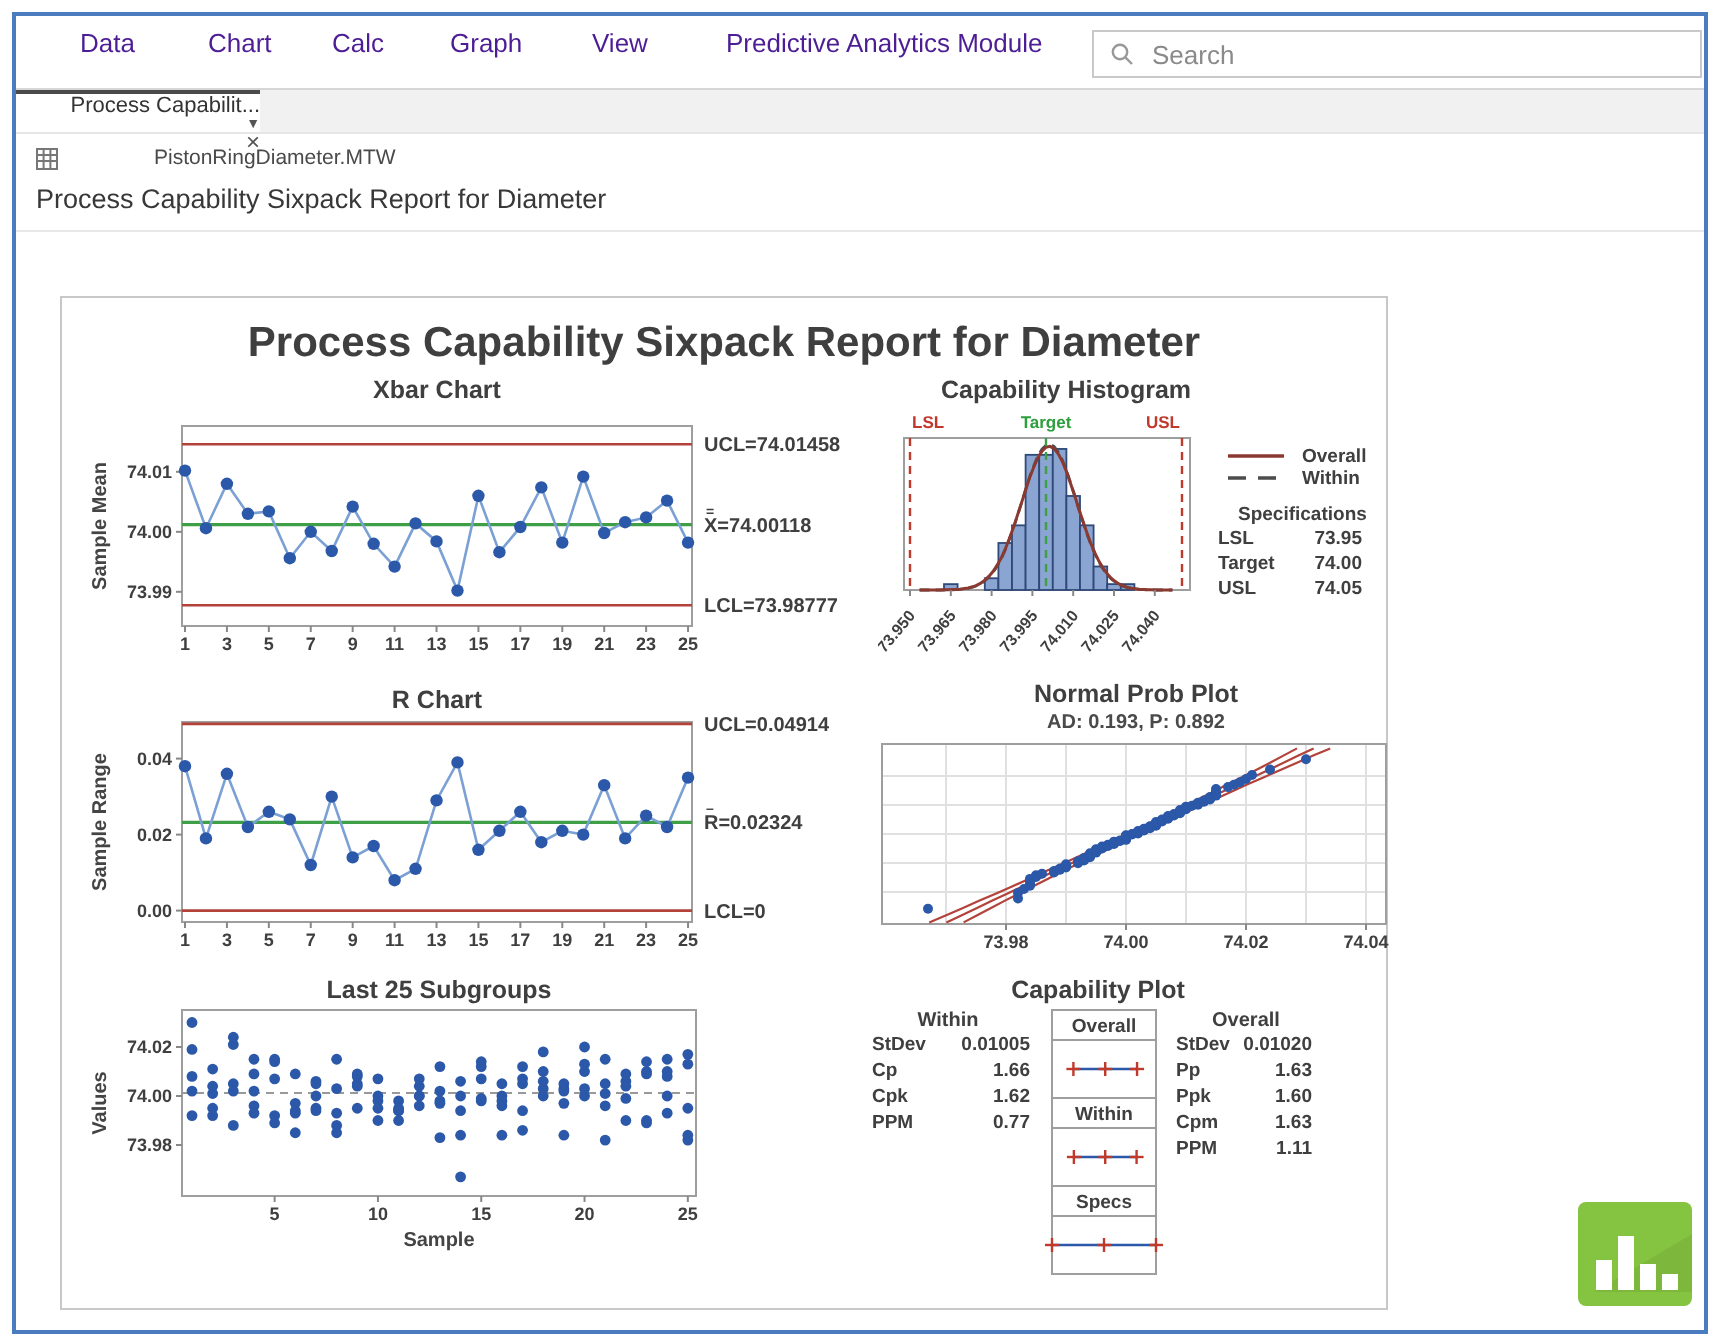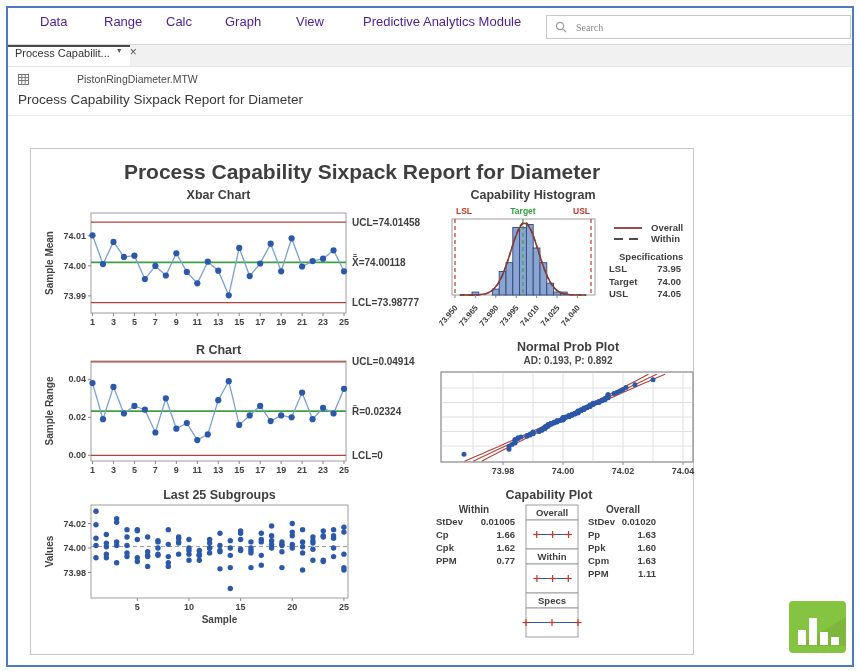--- a/index.html
+++ b/index.html
@@ -1,24 +1,24 @@
 <!DOCTYPE html>
 <html><head>
 <meta charset="utf-8">
 <style>
   html,body{margin:0;padding:0;width:860px;height:671px;background:#fff;font-family:"Liberation Sans",sans-serif;}
   #window{position:absolute;left:6px;top:6px;width:844px;height:657px;border:2px solid #4b7cc0;background:#fff;overflow:hidden;}
   #menubar{position:absolute;left:0;top:0;width:100%;height:36px;background:#fff;border-bottom:1px solid #d6d6d6;}
   .menu-item{position:absolute;top:6px;font-size:13px;color:#4c1d95;white-space:nowrap;}
   #searchbox{position:absolute;left:538px;top:7px;width:305px;height:24px;border:1px solid #c9c9c9;background:#fff;display:flex;align-items:center;box-sizing:border-box;}
   #searchbox svg{margin-left:8px;flex:none;}
-  #searchbox input{border:none;outline:none;font-size:10px;color:#a16207;margin-left:7px;width:240px;font-family:Liberation Serif, serif;background:transparent;}
+  #searchbox input{border:none;outline:none;font-size:13px;color:#a16207;margin-left:7px;width:240px;font-family:Liberation Sans, sans-serif;background:transparent;}
   #searchbox input::placeholder{color:#8a8a8a;}
   #tabrow{position:absolute;left:0;top:37px;width:100%;height:21px;background:#f1f1f1;border-bottom:1px solid #e6e6e6;}
-  #tab{position:absolute;left:0;top:0;width:122px;height:21px;background:#fff;border-top:2px solid #4a4a4a;display:flex;align-items:flex-start;box-sizing:border-box;}
+  #tab{position:absolute;left:0;top:0;width:122px;height:21px;background:#fff;border-top:2px solid #4a4a4a;display:flex;align-items:flex-end;box-sizing:border-box;flex-direction:column;}
   #tab .title{font-size:11px;color:#333;margin-left:7px;white-space:nowrap;}
   #tab .dd{font-size:7px;color:#555;margin-left:6px;}
   #tab .close{font-size:12px;color:#555;margin-left:7px;line-height:10px;}
   #wsrow{position:absolute;left:10px;top:64px;height:14px;display:flex;align-items:center;}
   #wsrow .nm{font-size:10.5px;color:#4a4a4a;margin-left:17px;padding-left:31px;}
   #reporttitle{position:absolute;left:10px;top:84px;font-size:13.5px;color:#383838;}
   #sep{position:absolute;left:0;top:107px;width:100%;height:1px;background:#e8e8e8;}
   #panel{position:absolute;left:22px;top:140px;width:662px;height:505px;border:1px solid #c8c8c8;background:#fff;}
   #maintitle{position:absolute;left:0;top:11px;width:100%;text-align:center;font-size:21px;font-weight:bold;color:#3f3f3f;}
   .chart{position:absolute;}
@@ -32,21 +32,21 @@
 <div id="window">
   <div id="menubar">
     <div id="searchbox">
       <svg width="12" height="12" viewBox="0 0 12 12">
         <circle cx="5" cy="5" r="3.6" fill="none" stroke="#999" stroke-width="1.2"></circle>
         <line x1="7.8" y1="7.8" x2="11" y2="11" stroke="#999" stroke-width="1.2"></line>
       </svg>
       <input placeholder="Search" style="">
     </div>
   <div class="menu-item" style="left: 32px;">Data</div>
-      <div class="menu-item" style="left: 96px;">Range</div>
+      <div class="menu-item" style="left: 96px;">Chart</div>
       <div class="menu-item" style="left: 158px;">Calc</div>
       <div class="menu-item" style="left: 217px;">Graph</div>
       <div class="menu-item" style="left: 288px;">View</div>
       <div class="menu-item" style="left: 355px;">Predictive Analytics Module</div>
     </div>
   <div id="tabrow">
     <div id="tab">
       <span class="title">Process Capabilit...</span>
       <span class="dd">▼</span>
       <span class="close">×</span>

